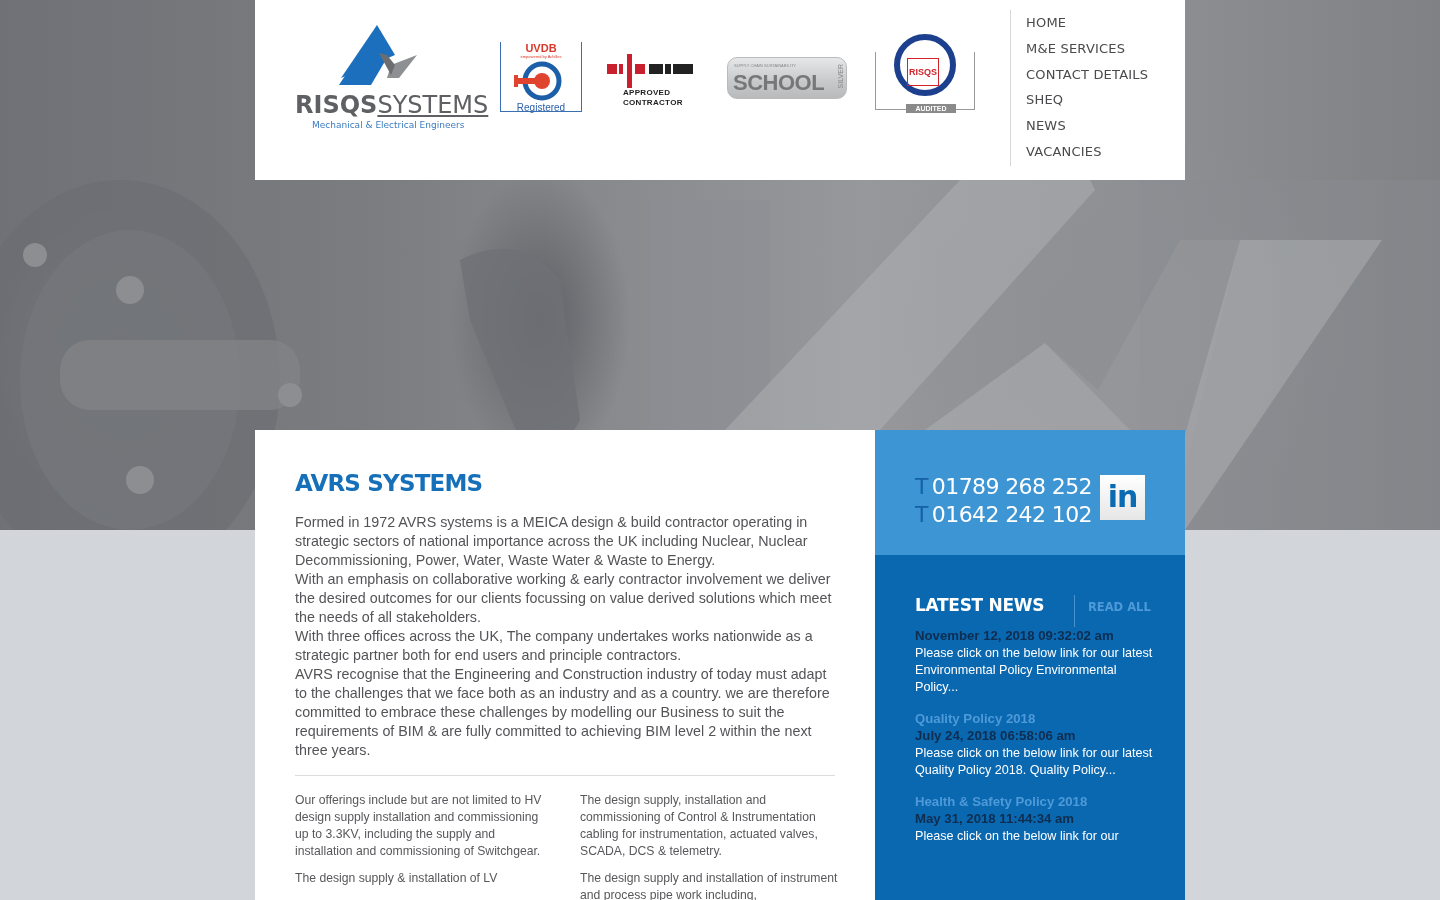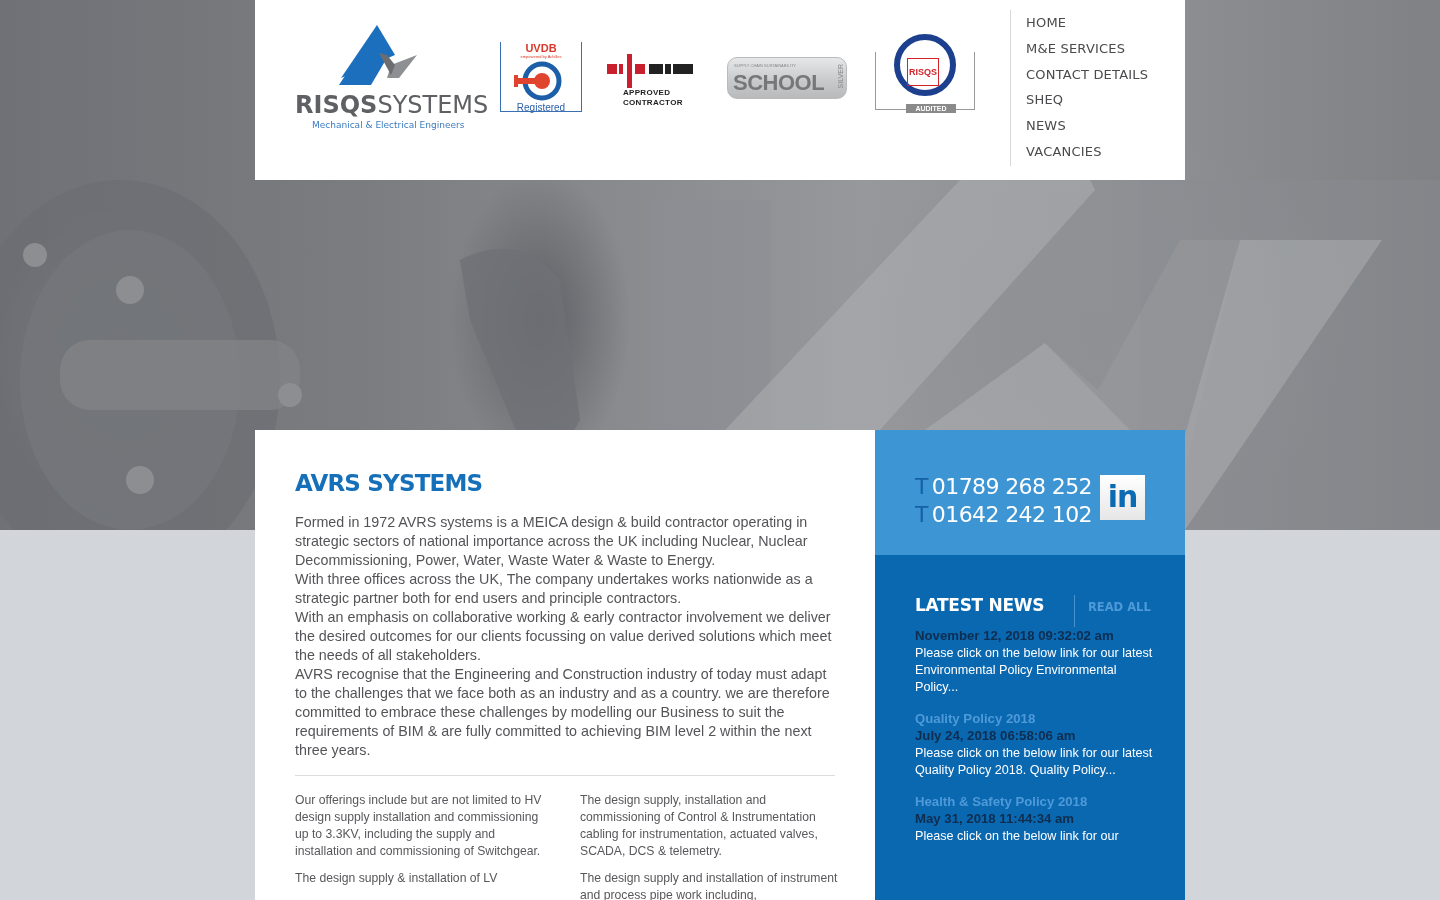--- a/index.html
+++ b/index.html
@@ -16,21 +16,21 @@
     overflow: hidden;
   }
   .hero svg { position: absolute; left: 0; top: 0; }
 
   .header {
     position: absolute; left: 255px; top: 0; width: 930px; height: 180px; background: #fff;
   }
   .logo { position: absolute; left: 40px; top: 25px; width: 170px; height: 110px; }
   .logo .name { position: absolute; left: 0; top: 66px; font-size: 24px; color: #5f6063; letter-spacing: 0px; white-space: nowrap; font-family: "DejaVu Sans", sans-serif; }
   .logo .name b { font-weight: bold; }
-  .logo .name span { font-weight: normal; }
+  .logo .name span { font-weight: normal; text-decoration: underline; }
   .logo .tag { position: absolute; left: 17px; top: 95px; font-size: 9px; color: #3b7cc0; white-space: nowrap; font-family: "DejaVu Sans", sans-serif; }
 
   .badge { position: absolute; }
   .uvdb { left: 245px; top: 42px; width: 82px; height: 70px; border: 1px solid #3b6fb3; }
   .uvdb .t { position: absolute; left: 0; width: 100%; text-align: center; top: -1px; font-size: 11px; font-weight: bold; color: #d9392b; background: #fff; }
   .uvdb .s { position: absolute; left: 0; width: 100%; text-align: center; top: 11px; font-size: 4px; color: #d9392b; }
   .uvdb .r { position: absolute; left: 0; width: 100%; text-align: center; bottom: -2px; font-size: 10px; color: #2b5fa8; }
   .niceic { left: 352px; top: 52px; width: 90px; height: 55px; }
   .niceic .a { position: absolute; left: 16px; top: 36px; font-size: 8px; font-weight: bold; color: #222; line-height: 10px; letter-spacing: 0.3px; }
   .school { left: 472px; top: 57px; width: 120px; height: 42px; border-radius: 10px;
@@ -163,22 +163,22 @@
     <a href="#">SHEQ</a>
     <a href="#">NEWS</a>
     <a href="#">VACANCIES</a>
   </nav>
 </div>
 
 <div class="main">
   <h1>AVRS SYSTEMS</h1>
   <div class="intro">
     <div>Formed in 1972 AVRS systems is a MEICA design &amp; build contractor operating in strategic sectors of national importance across the UK including Nuclear, Nuclear Decommissioning, Power, Water, Waste Water &amp; Waste to Energy.</div>
+    <div>With an emphasis on collaborative working &amp; early contractor involvement we deliver the desired outcomes for our clients focussing on value derived solutions which meet the needs of all stakeholders.</div>
     <div>With three offices across the UK, The company undertakes works nationwide as a strategic partner both for end users and principle contractors.</div>
-    <div>With an emphasis on collaborative working &amp; early contractor involvement we deliver the desired outcomes for our clients focussing on value derived solutions which meet the needs of all stakeholders.</div>
     <div>AVRS recognise that the Engineering and Construction industry of today must adapt to the challenges that we face both as an industry and as a country. we are therefore committed to embrace these challenges by modelling our Business to suit the requirements of BIM &amp; are fully committed to achieving BIM level 2 within the next three years.</div>
   </div>
   <div class="rule"></div>
   <div class="cols">
     <div class="col c1">
       <p>Our offerings include but are not limited to HV design supply installation and commissioning up to 3.3KV, including the supply and installation and commissioning of Switchgear.</p>
       <p>The design supply &amp; installation of LV</p>
     </div>
     <div class="col c2">
       <p>The design supply, installation and commissioning of Control &amp; Instrumentation cabling for instrumentation, actuated valves, SCADA, DCS &amp; telemetry.</p>

